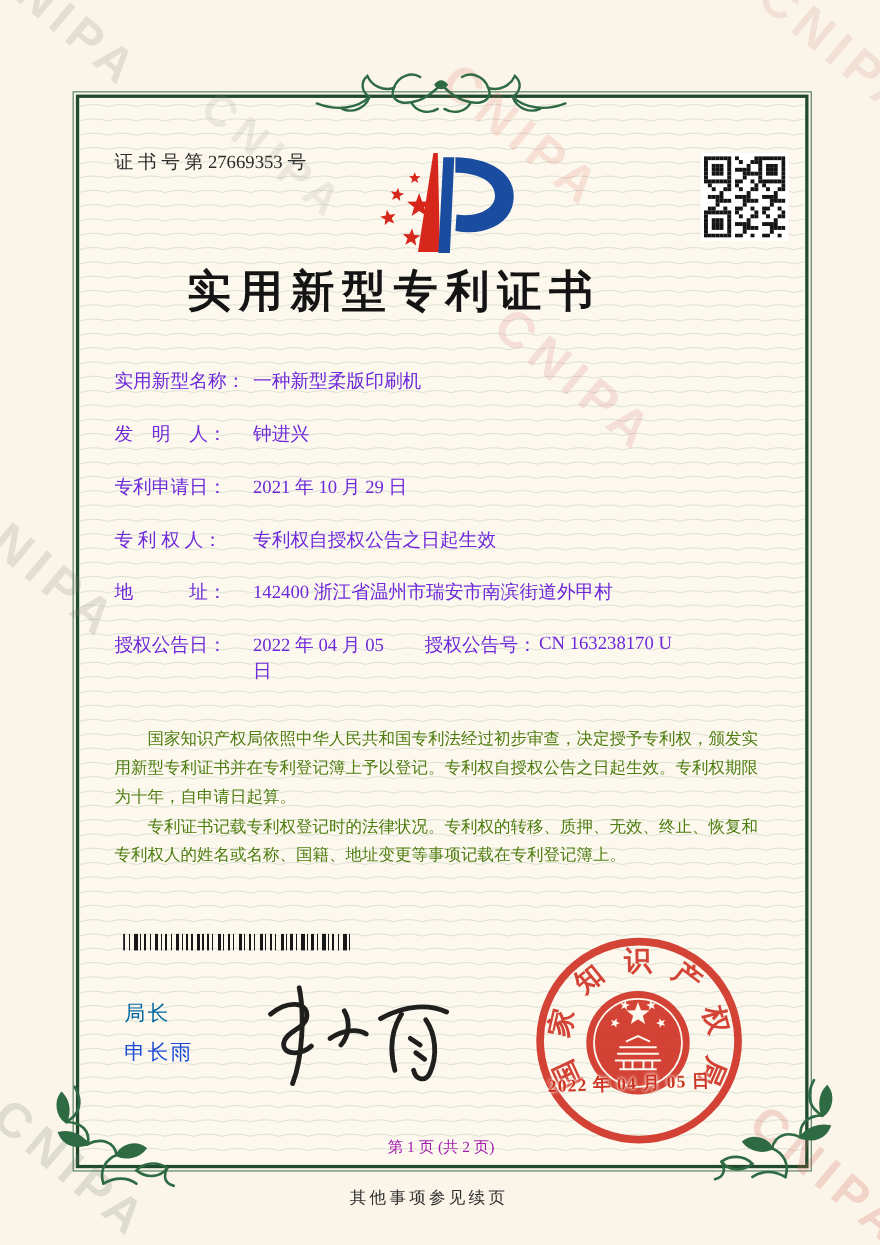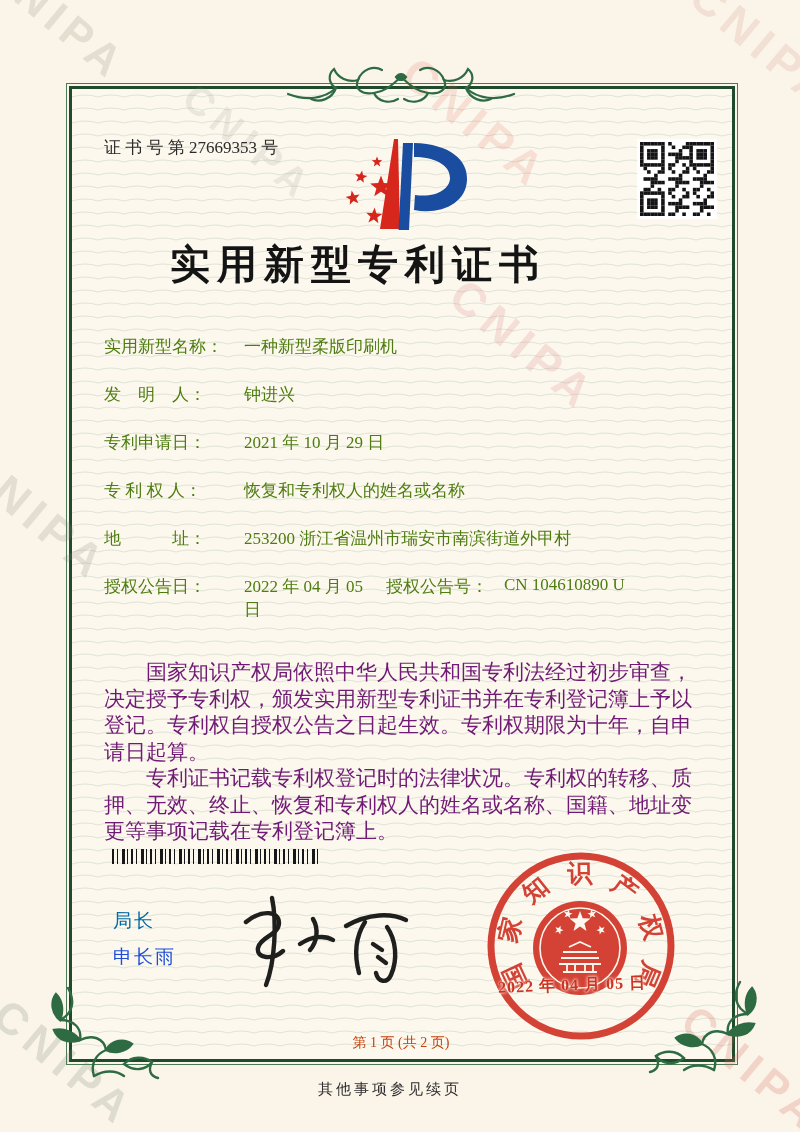--- a/index.html
+++ b/index.html
@@ -21,41 +21,41 @@
   .wm-g{left:-20px;top:1038px;font-size:44px;color:rgba(120,130,112,.22);}
   .wm-h{left:668px;top:1044px;font-size:44px;color:rgba(214,104,92,.24);}
   
   .content{position:absolute;left:0;top:0;width:800px;height:1132px;z-index:2;}
   .cert-no{position:absolute;left:104px;top:136px;font-size:17px;color:#2b2b2b;}
   .logo{position:absolute;left:328px;top:120px;}
   .qr{position:absolute;left:637px;top:139px;width:74px;height:74px;background:#fff;padding:3px;}
   .title{position:absolute;left:66px;top:237px;width:584px;text-align:center;
          font-size:40px;font-weight:bold;color:#141414;letter-spacing:7px;}
   .fields{position:absolute;left:104px;top:335px;width:600px;}
-  .frow{display:flex;height:18px;margin-bottom:30px;font-size:17px;color:#4d7c0f;gap:14px;}
+  .frow{display:flex;height:18px;margin-bottom:30px;font-size:17px;color:#6d28d9;}
   .flabel{width:126px;flex:none;}
   .grant .fvalue1{width:128px;flex:none;}
-  .grant .flabel2{width:104px;flex:none;}
-  .paras{position:absolute;left:104px;top:659px;width:594px;font-size:21px;
-         line-height:26.5px;color:#701a75;}
+  .grant .flabel2{width:104px;flex:none;margin-left:28px;}
+  .paras{position:absolute;left:104px;top:659px;width:594px;font-size:15px;
+         line-height:26.5px;color:#4d7c0f;}
   .paras p{margin:0;text-indent:2em;}
   .barcode{position:absolute;left:112px;top:849px;width:208px;height:15px;
     background:
       repeating-linear-gradient(90deg,#17171a 0 2px,rgba(0,0,0,0) 2px 5px,#17171a 5px 6px,rgba(0,0,0,0) 6px 10px,#17171a 10px 13px,rgba(0,0,0,0) 13px 15px,#17171a 15px 16px,rgba(0,0,0,0) 16px 19px);}
   .signer-title{position:absolute;left:113px;top:908px;font-size:19px;color:#0369a1;
      font-family:"Liberation Sans",sans-serif;letter-spacing:2px;}
   .signer-name{position:absolute;left:113px;top:944px;font-size:19px;color:#1d4ed8;
      font-family:"Liberation Sans",sans-serif;letter-spacing:2px;}
   .signature{position:absolute;left:228px;top:892px;}
   .seal{position:absolute;left:483px;top:848px;}
   .seal-date{position:absolute;left:498px;top:975px;width:160px;font-size:16px;font-weight:bold;
      color:#cd3322;transform:rotate(-2deg);letter-spacing:1px;
      text-shadow:0 0 2px #fcf8ee,0 0 4px #fcf8ee;}
   .page-info{position:absolute;left:66px;top:1034px;width:670px;text-align:center;
-     font-size:14px;color:#c2410c;}
+     font-size:14px;color:#a21caf;}
   .footer-note{position:absolute;left:0;top:1080px;width:780px;text-align:center;
      font-size:15px;color:#2d2d2d;letter-spacing:3px;}
   .ornament{position:absolute;z-index:2;}
   .orn-top{left:284px;top:54px;}
   .orn-bl{left:48px;top:986px;}
   .orn-br{left:648px;top:980px;}
 </style>
 </head>
 <body>
 
@@ -422,31 +422,31 @@
       <div class="frow">
         <span class="flabel">发　明　人：</span>
         <span class="fvalue">钟进兴</span>
       </div>
       <div class="frow">
         <span class="flabel">专利申请日：</span>
         <span class="fvalue">2021 年 10 月 29 日</span>
       </div>
       <div class="frow">
         <span class="flabel">专 利 权 人：</span>
-        <span class="fvalue">恢复和专利权人的姓名或名称</span>
+        <span class="fvalue">专利权自授权公告之日起生效</span>
       </div>
       <div class="frow">
         <span class="flabel">地　　　址：</span>
-        <span class="fvalue">253200 浙江省温州市瑞安市南滨街道外甲村</span>
+        <span class="fvalue">142400 浙江省温州市瑞安市南滨街道外甲村</span>
       </div>
       <div class="frow grant">
         <span class="flabel">授权公告日：</span>
         <span class="fvalue1">2022 年 04 月 05 日</span>
         <span class="flabel2">授权公告号：</span>
-        <span class="fvalue2">CN 104610890 U</span>
+        <span class="fvalue2">CN 163238170 U</span>
       </div>
     </div>
 
     <div class="paras">
       <p>国家知识产权局依照中华人民共和国专利法经过初步审查，决定授予专利权，颁发实用新型专利证书并在专利登记簿上予以登记。专利权自授权公告之日起生效。专利权期限为十年，自申请日起算。</p>
       <p>专利证书记载专利权登记时的法律状况。专利权的转移、质押、无效、终止、恢复和专利权人的姓名或名称、国籍、地址变更等事项记载在专利登记簿上。</p>
     </div>
 
     <div class="barcode"></div>
 

